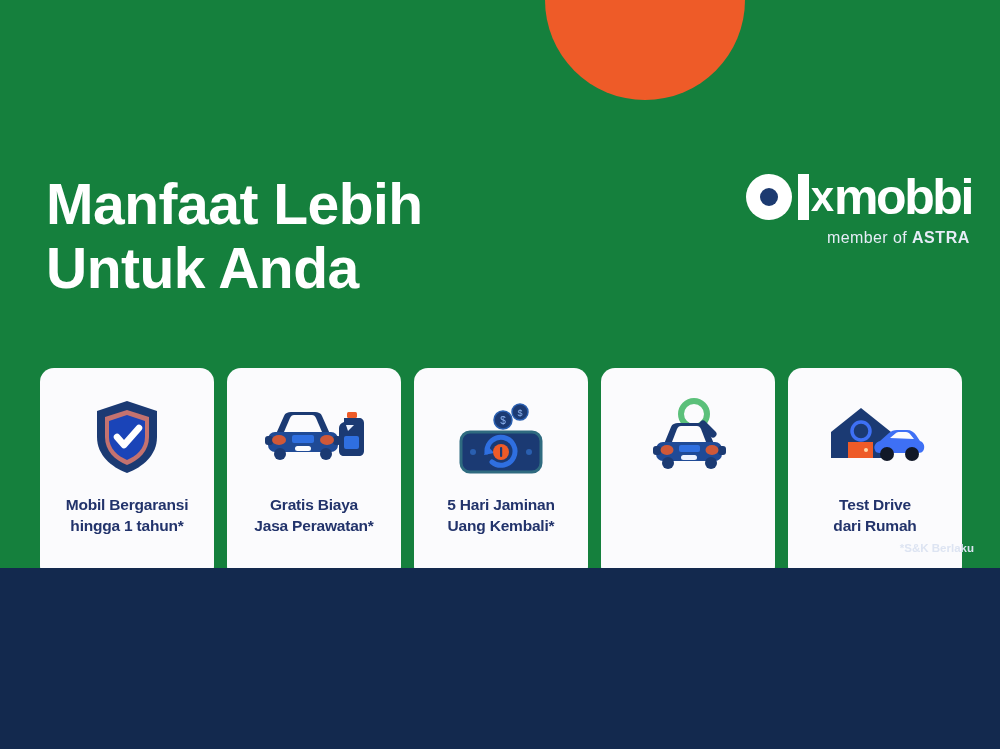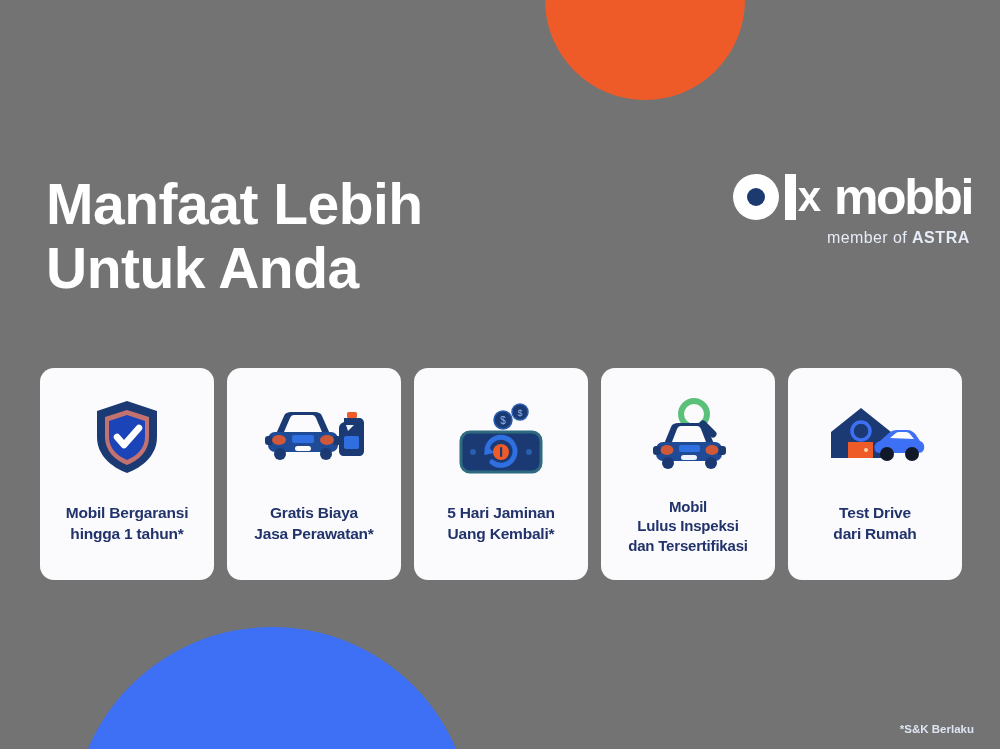--- a/index.html
+++ b/index.html
@@ -4,22 +4,22 @@
 <style>
   * { box-sizing: border-box; margin: 0; padding: 0; }
   html, body {
     width: 1000px; height: 749px;
     background: #13294e;
     font-family: "Liberation Sans", sans-serif;
     overflow: hidden;
   }
   .stage {
     position: relative;
-    width: 1000px; height: 749px;
-    background: #737373;
+    width: 1000px; height: 568px;
+    background: #15803d;
     overflow: hidden;
   }
   
   .deco-orange {
     position: absolute;
     left: 545px; top: -100px;
     width: 200px; height: 200px;
     border-radius: 50%;
     background: #ee5b28;
   }
@@ -79,21 +79,21 @@
     line-height: 40px;
     margin-left: 2px;
     letter-spacing: -1px;
   }
   .logo-word {
     color: #ffffff;
     font-size: 50px;
     font-weight: bold;
     line-height: 44px;
     letter-spacing: -2.4px;
-    margin-left: 14px;
+    margin-left: 1px;
   }
   .logo-sub {
     color: #e6ecf7;
     font-size: 16px;
     letter-spacing: 0.4px;
     margin-top: 5px;
     padding-right: 2px;
   }
   .logo-sub b { font-weight: bold; letter-spacing: 0.6px; }
   
@@ -118,21 +118,21 @@
     position: absolute;
     top: 26px; left: 50%;
     transform: translateX(-50%);
     width: 104px; height: 86px;
     display: flex;
     align-items: center;
     justify-content: center;
   }
   .card-label {
     position: absolute;
-    bottom: 36px;
+    bottom: 44px;
     left: -8px; right: -8px;
     text-align: center;
     color: #22336b;
     font-size: 15.5px;
     font-weight: bold;
     line-height: 1.32;
     letter-spacing: -0.2px;
     white-space: pre-line;
   }
   .card.three-line .card-label { bottom: 24px; font-size: 15px; }
@@ -249,23 +249,20 @@
             <rect x="76" y="50" width="8" height="9" rx="3" fill="#1b3a73"></rect>
             <ellipse cx="25" cy="54" rx="6.5" ry="5" fill="#ee5b28" opacity="0.85"></ellipse>
             <ellipse cx="70" cy="54" rx="6.5" ry="5" fill="#ee5b28" opacity="0.85"></ellipse>
             <rect x="37" y="49" width="21" height="7" rx="2" fill="#2f6fe0"></rect>
             <rect x="39" y="59" width="16" height="5" rx="2.5" fill="#eef3ff"></rect>
             <circle cx="26" cy="67" r="6" fill="#1b3a73"></circle>
             <circle cx="69" cy="67" r="6" fill="#1b3a73"></circle>
           </g>
         </svg>
       </div>
-      <div class="card-label">Mobil
-Lulus Inspeksi
-dan Tersertifikasi</div>
     </div>
 
     <div class="card">
       <div class="card-icon">
         <svg width="104" height="66" viewBox="0 0 104 66">
           <g>
             <path d="M8 28 L38 4 L68 28 V54 H8 Z" fill="#1b3a73"></path>
             <circle cx="38" cy="27" r="9" fill="none" stroke="#3e70f5" stroke-width="3.5"></circle>
             <rect x="25" y="38" width="25" height="16" fill="#ee5b28"></rect>
             <circle cx="43" cy="46" r="2" fill="#ffd9a8"></circle>

